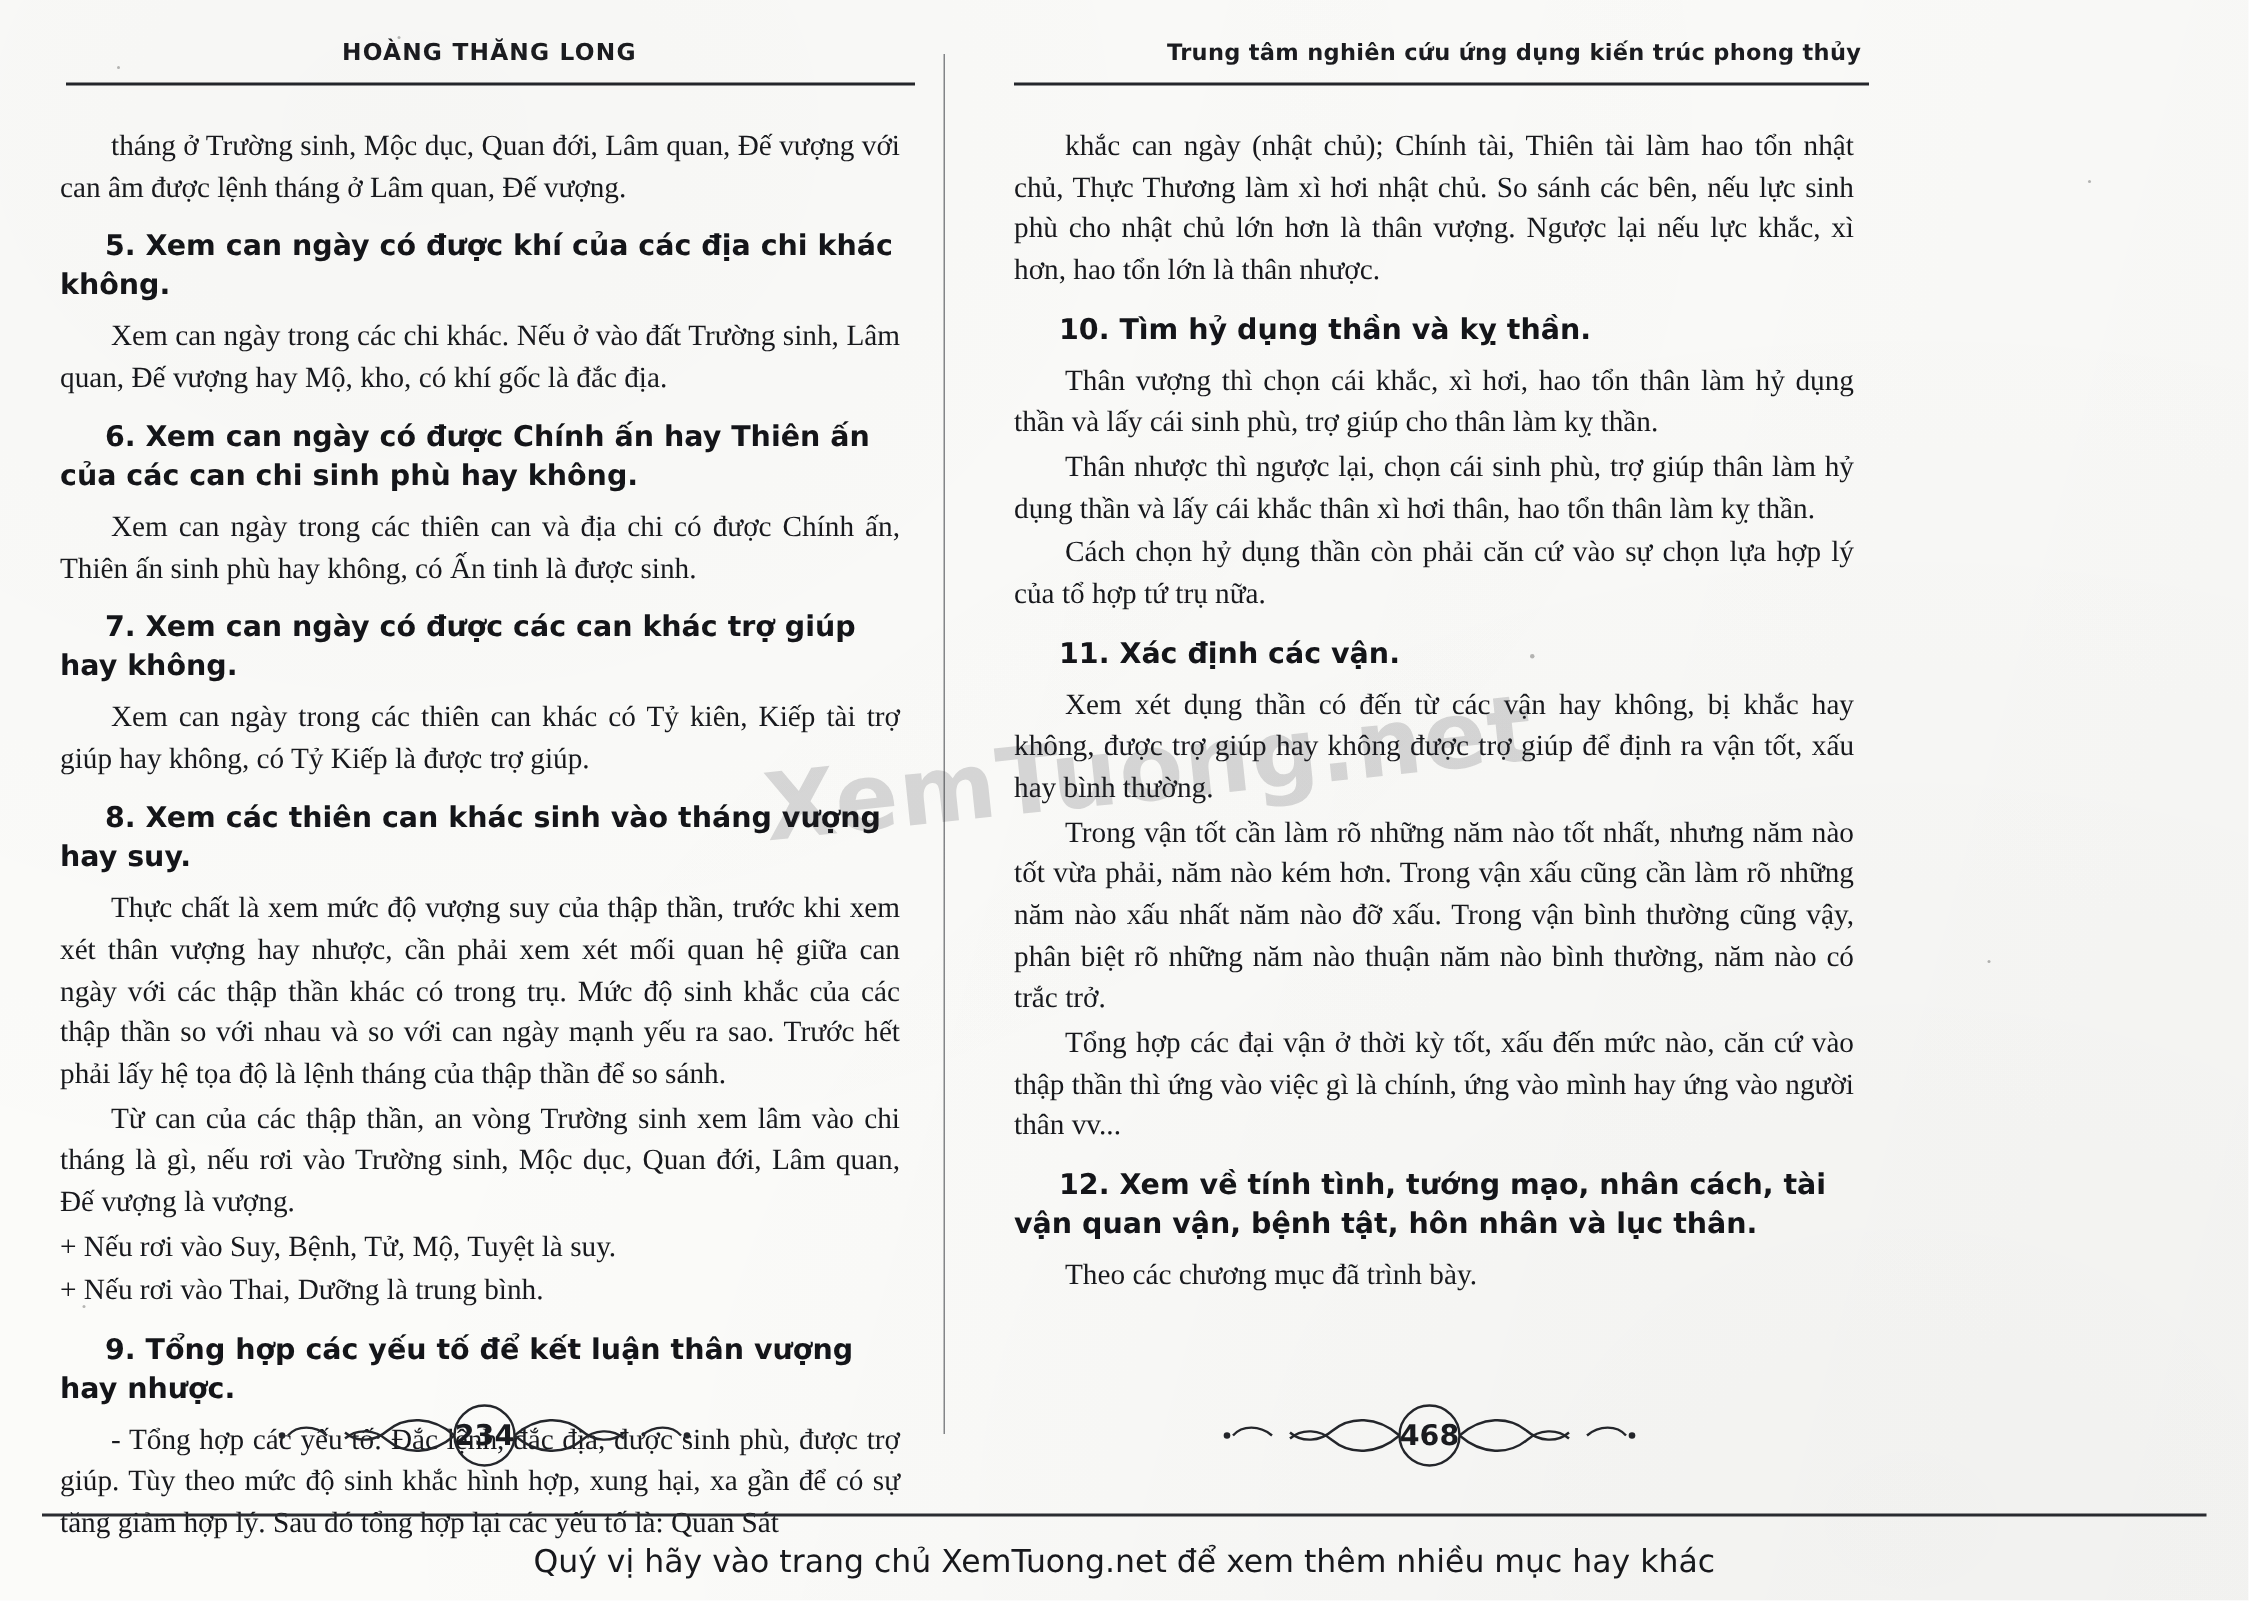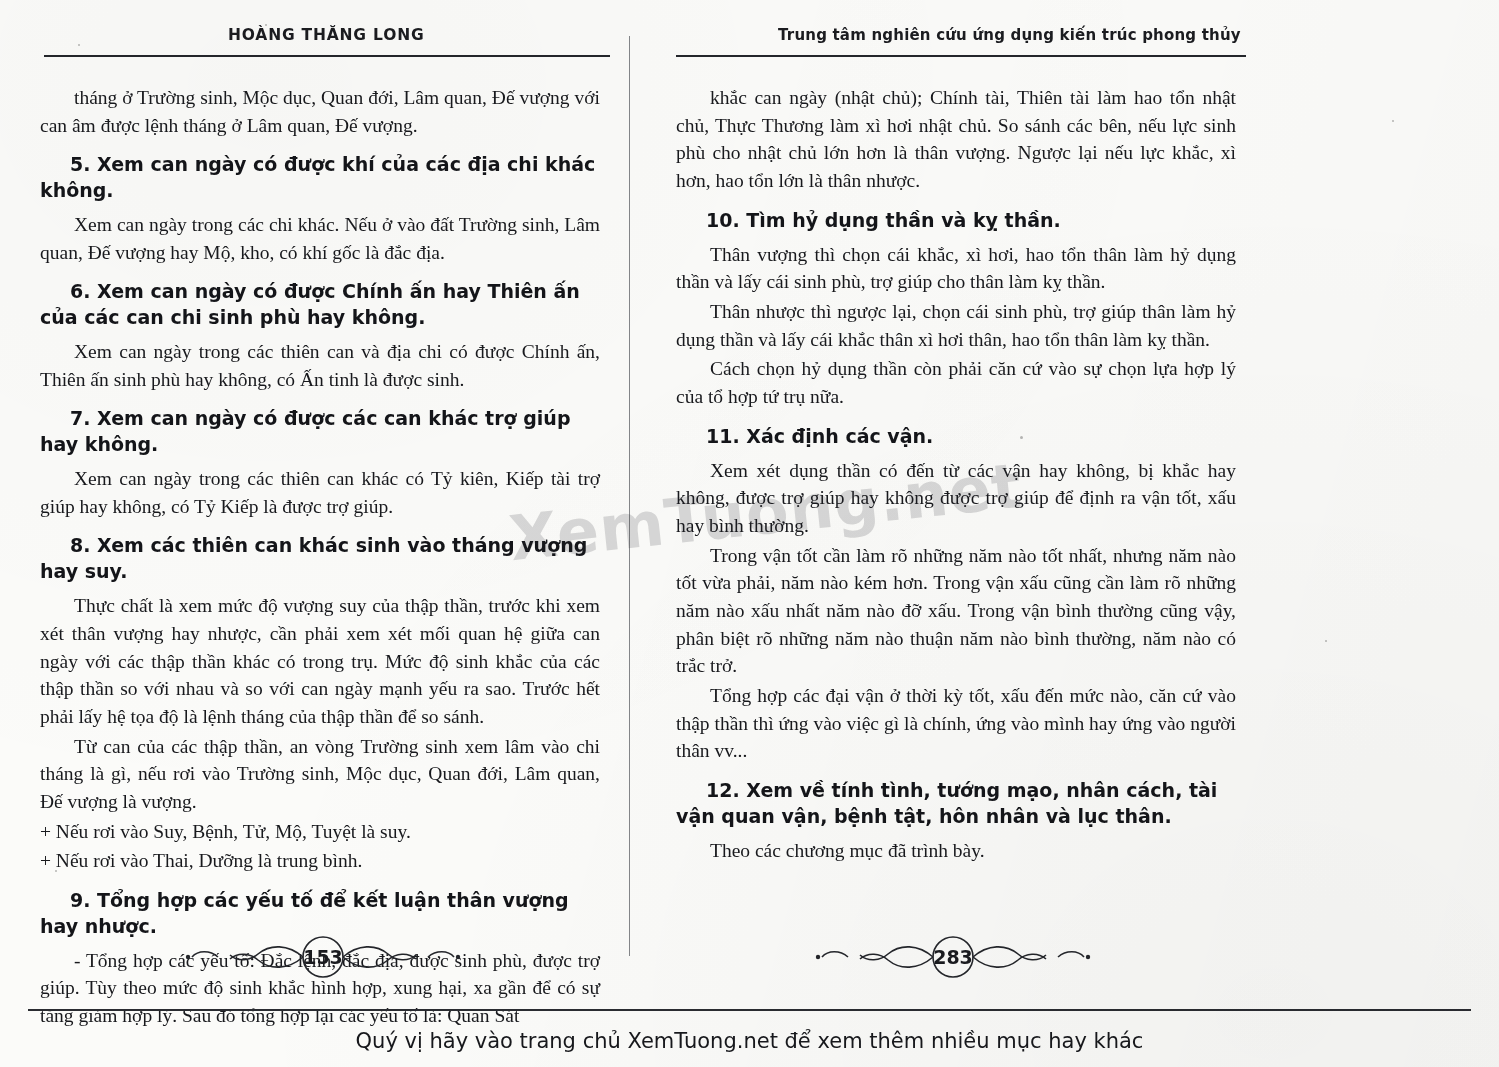--- a/index.html
+++ b/index.html
@@ -256,40 +256,40 @@
           <path d="M185 23 C200 10, 218 10, 230 20 C238 27, 250 28, 258 21"></path>
           <path d="M185 23 C200 36, 218 36, 230 26 C238 19, 250 18, 258 25"></path>
           <path d="M60 23 C52 16, 40 16, 34 23"></path>
           <path d="M270 23 C278 16, 290 16, 296 23"></path>
         </g>
         <g fill="#24262b">
           <circle cx="30" cy="23" r="2.2"></circle>
           <circle cx="300" cy="23" r="2.2"></circle>
         </g>
       </svg>
-      <div class="num">153</div>
+      <div class="num">234</div>
     </div>
 
     <div class="folio folio-right">
       <svg width="330" height="46" viewBox="0 0 330 46" aria-hidden="true">
         <g fill="none" stroke="#24262b" stroke-width="1.6">
           <circle cx="165" cy="23" r="20"></circle>
           <path d="M145 23 C130 10, 112 10, 100 20 C92 27, 80 28, 72 21"></path>
           <path d="M145 23 C130 36, 112 36, 100 26 C92 19, 80 18, 72 25"></path>
           <path d="M185 23 C200 10, 218 10, 230 20 C238 27, 250 28, 258 21"></path>
           <path d="M185 23 C200 36, 218 36, 230 26 C238 19, 250 18, 258 25"></path>
           <path d="M60 23 C52 16, 40 16, 34 23"></path>
           <path d="M270 23 C278 16, 290 16, 296 23"></path>
         </g>
         <g fill="#24262b">
           <circle cx="30" cy="23" r="2.2"></circle>
           <circle cx="300" cy="23" r="2.2"></circle>
         </g>
       </svg>
-      <div class="num">283</div>
+      <div class="num">468</div>
     </div>
 
   </div>
 
   <div class="footer-rule"></div>
   <div class="footer-text">Quý vị hãy vào trang chủ XemTuong.net để xem thêm nhiều mục hay khác</div>
 
   <div class="speck" style="left:78px;  top:44px;  width:2px; height:2px;"></div>
   <div class="speck" style="left:1392px; top:120px; width:2px; height:2px;"></div>
   <div class="speck" style="left:1325px; top:640px; width:2px; height:2px;"></div>

